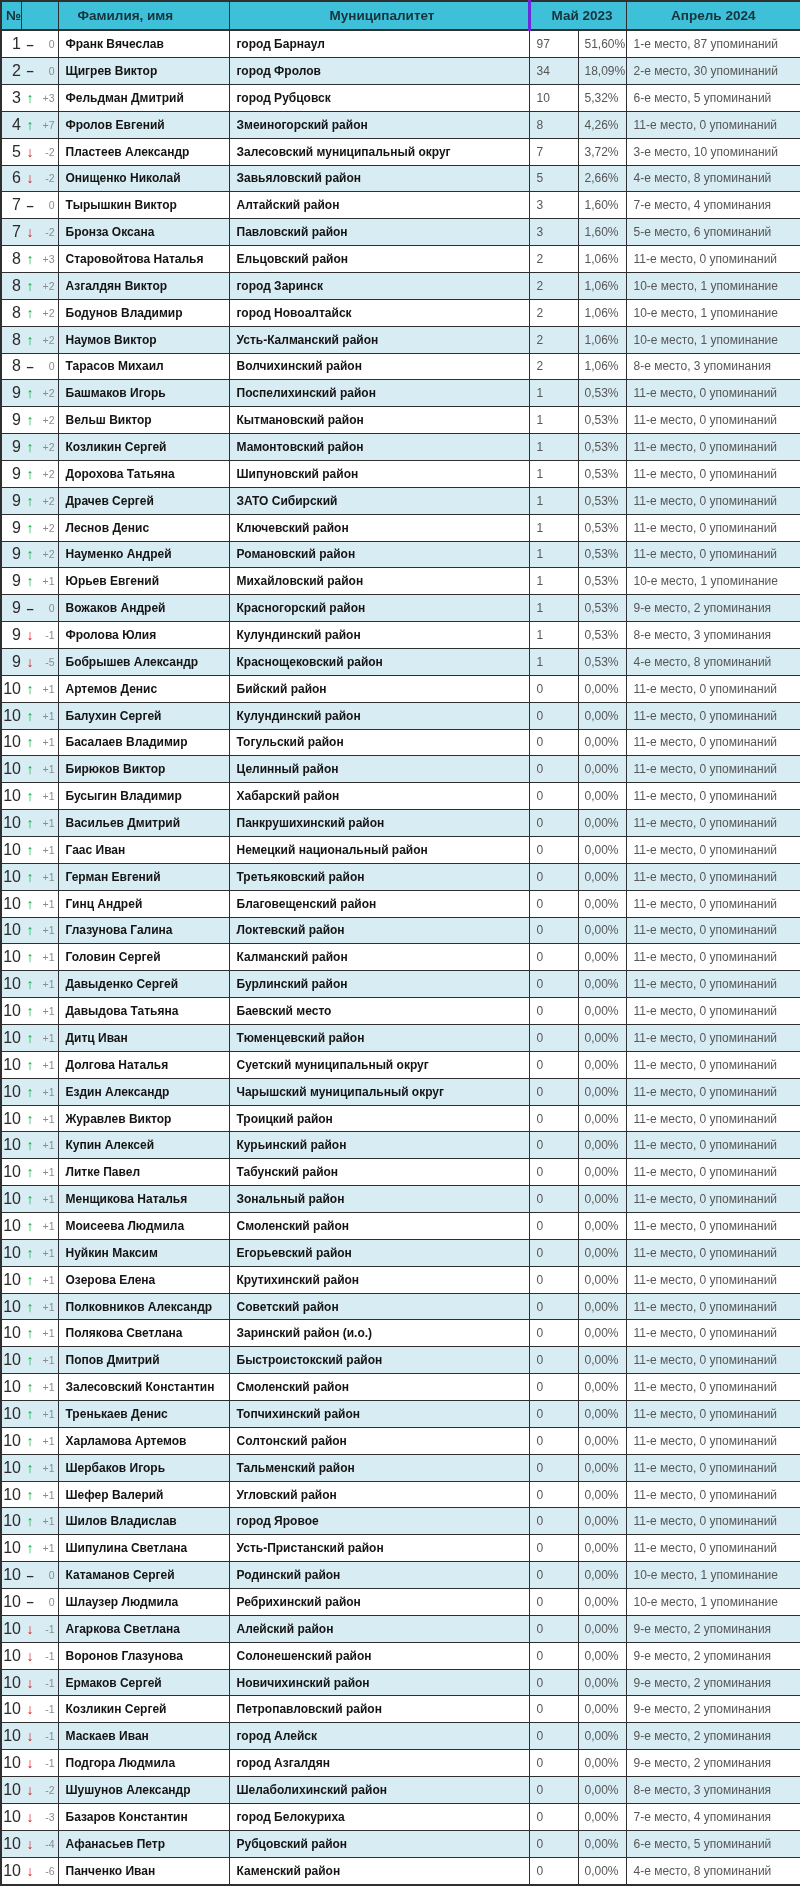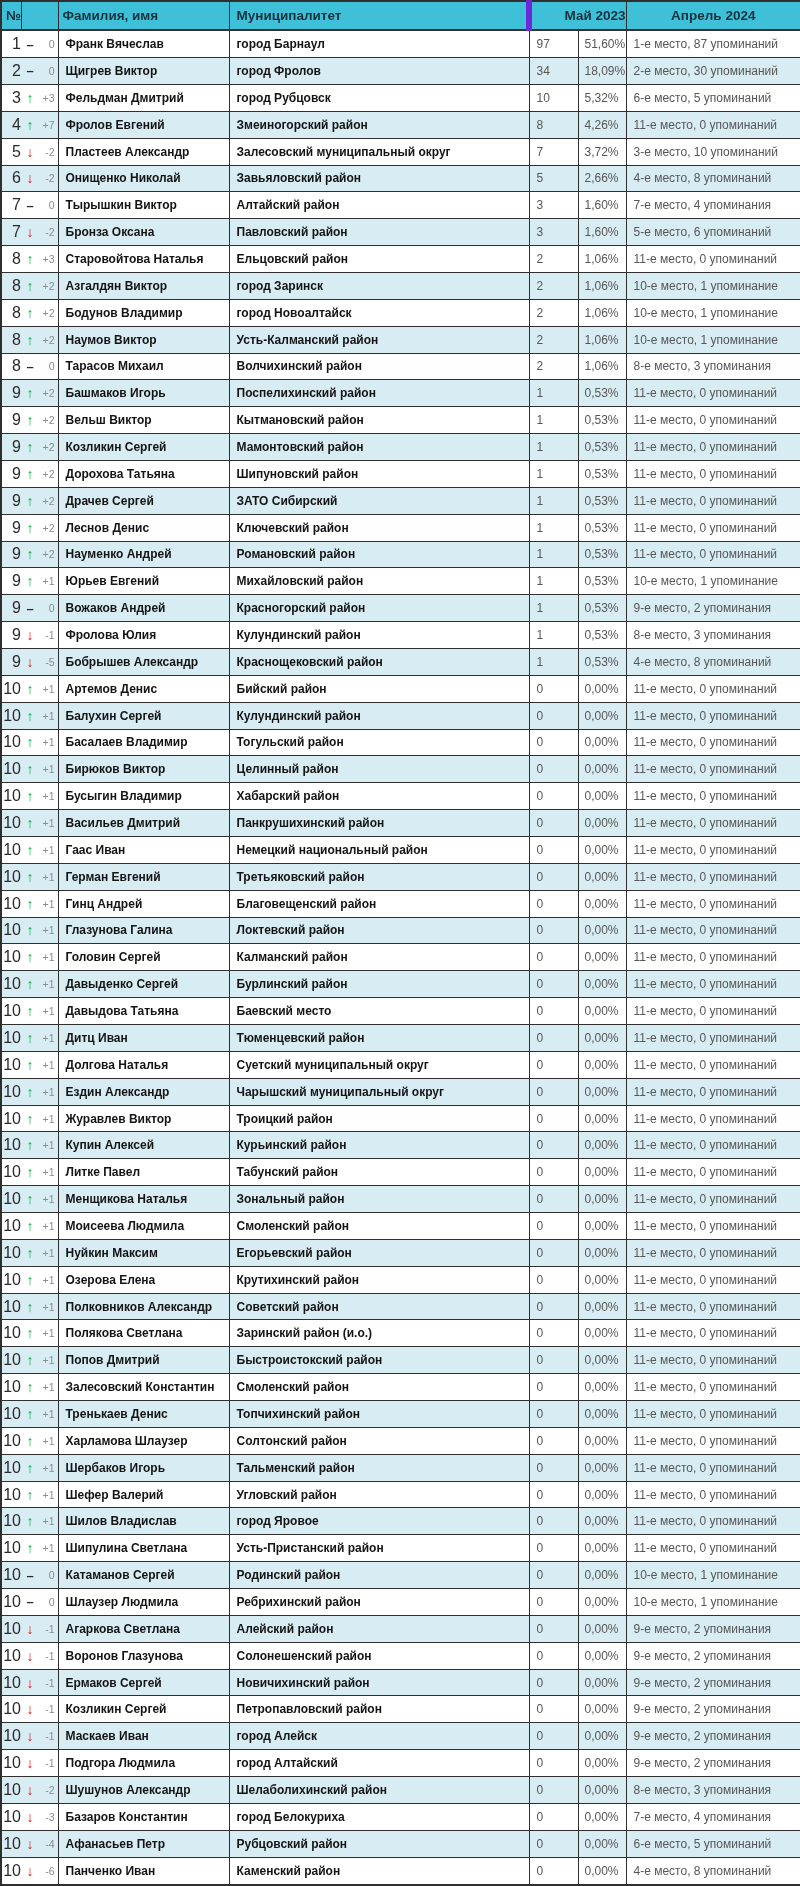--- a/index.html
+++ b/index.html
@@ -31,23 +31,23 @@
     font-size:13.5px;
     font-weight:600;
     height:27px;
     white-space:nowrap;
     overflow:hidden;
     border-bottom:2px solid #2f2f2f;
     padding:0;
   }
   th.h-rank{text-align:left;padding-left:4px;border-right:1px solid #2f2f2f;}
   th.h-spacer{border-right:1px solid #2f2f2f;}
-  th.h-name{text-align:left;padding-left:4px;border-right:1px solid #2f2f2f;}
-  th.h-muni{text-align:left;padding-left:7px;border-right:6px solid #6d28d9;}
-  th.h-may{text-align:right;padding-left:8px;border-right:1px solid #2f2f2f;}
+  th.h-name{text-align:left;padding-left:19px;border-right:1px solid #2f2f2f;}
+  th.h-muni{text-align:center;padding-left:7px;border-right:3px solid #6d28d9;}
+  th.h-may{text-align:center;padding-left:8px;border-right:1px solid #2f2f2f;}
   th.h-april{text-align:center;}
 
   tbody tr{border-bottom:1.5px solid #2f2f2f;background:#ffffff;}
   tbody tr:nth-child(even){background:#d8ecf3;}
   tbody td{
     padding:0;
     white-space:nowrap;
     overflow:hidden;
     vertical-align:middle;
   }
@@ -653,21 +653,21 @@
           <td class="c3">Тренькаев Денис</td>
           <td class="c4">Топчихинский район</td>
           <td class="c5">0</td>
           <td class="c6">0,00%</td>
           <td class="c7">11-е место, 0 упоминаний</td>
         </tr>
         <tr>
           <td class="c0">10</td>
           <td class="c1 up">↑</td>
           <td class="c2">+1</td>
-          <td class="c3">Харламова Шлаузер</td>
+          <td class="c3">Харламова Артемов</td>
           <td class="c4">Солтонский район</td>
           <td class="c5">0</td>
           <td class="c6">0,00%</td>
           <td class="c7">11-е место, 0 упоминаний</td>
         </tr>
         <tr>
           <td class="c0">10</td>
           <td class="c1 up">↑</td>
           <td class="c2">+1</td>
           <td class="c3">Шербаков Игорь</td>
@@ -774,21 +774,21 @@
           <td class="c4">город Алейск</td>
           <td class="c5">0</td>
           <td class="c6">0,00%</td>
           <td class="c7">9-е место, 2 упоминания</td>
         </tr>
         <tr>
           <td class="c0">10</td>
           <td class="c1 down">↓</td>
           <td class="c2">-1</td>
           <td class="c3">Подгора Людмила</td>
-          <td class="c4">город Алтайский</td>
+          <td class="c4">город Азгалдян</td>
           <td class="c5">0</td>
           <td class="c6">0,00%</td>
           <td class="c7">9-е место, 2 упоминания</td>
         </tr>
         <tr>
           <td class="c0">10</td>
           <td class="c1 down">↓</td>
           <td class="c2">-2</td>
           <td class="c3">Шушунов Александр</td>
           <td class="c4">Шелаболихинский район</td>

